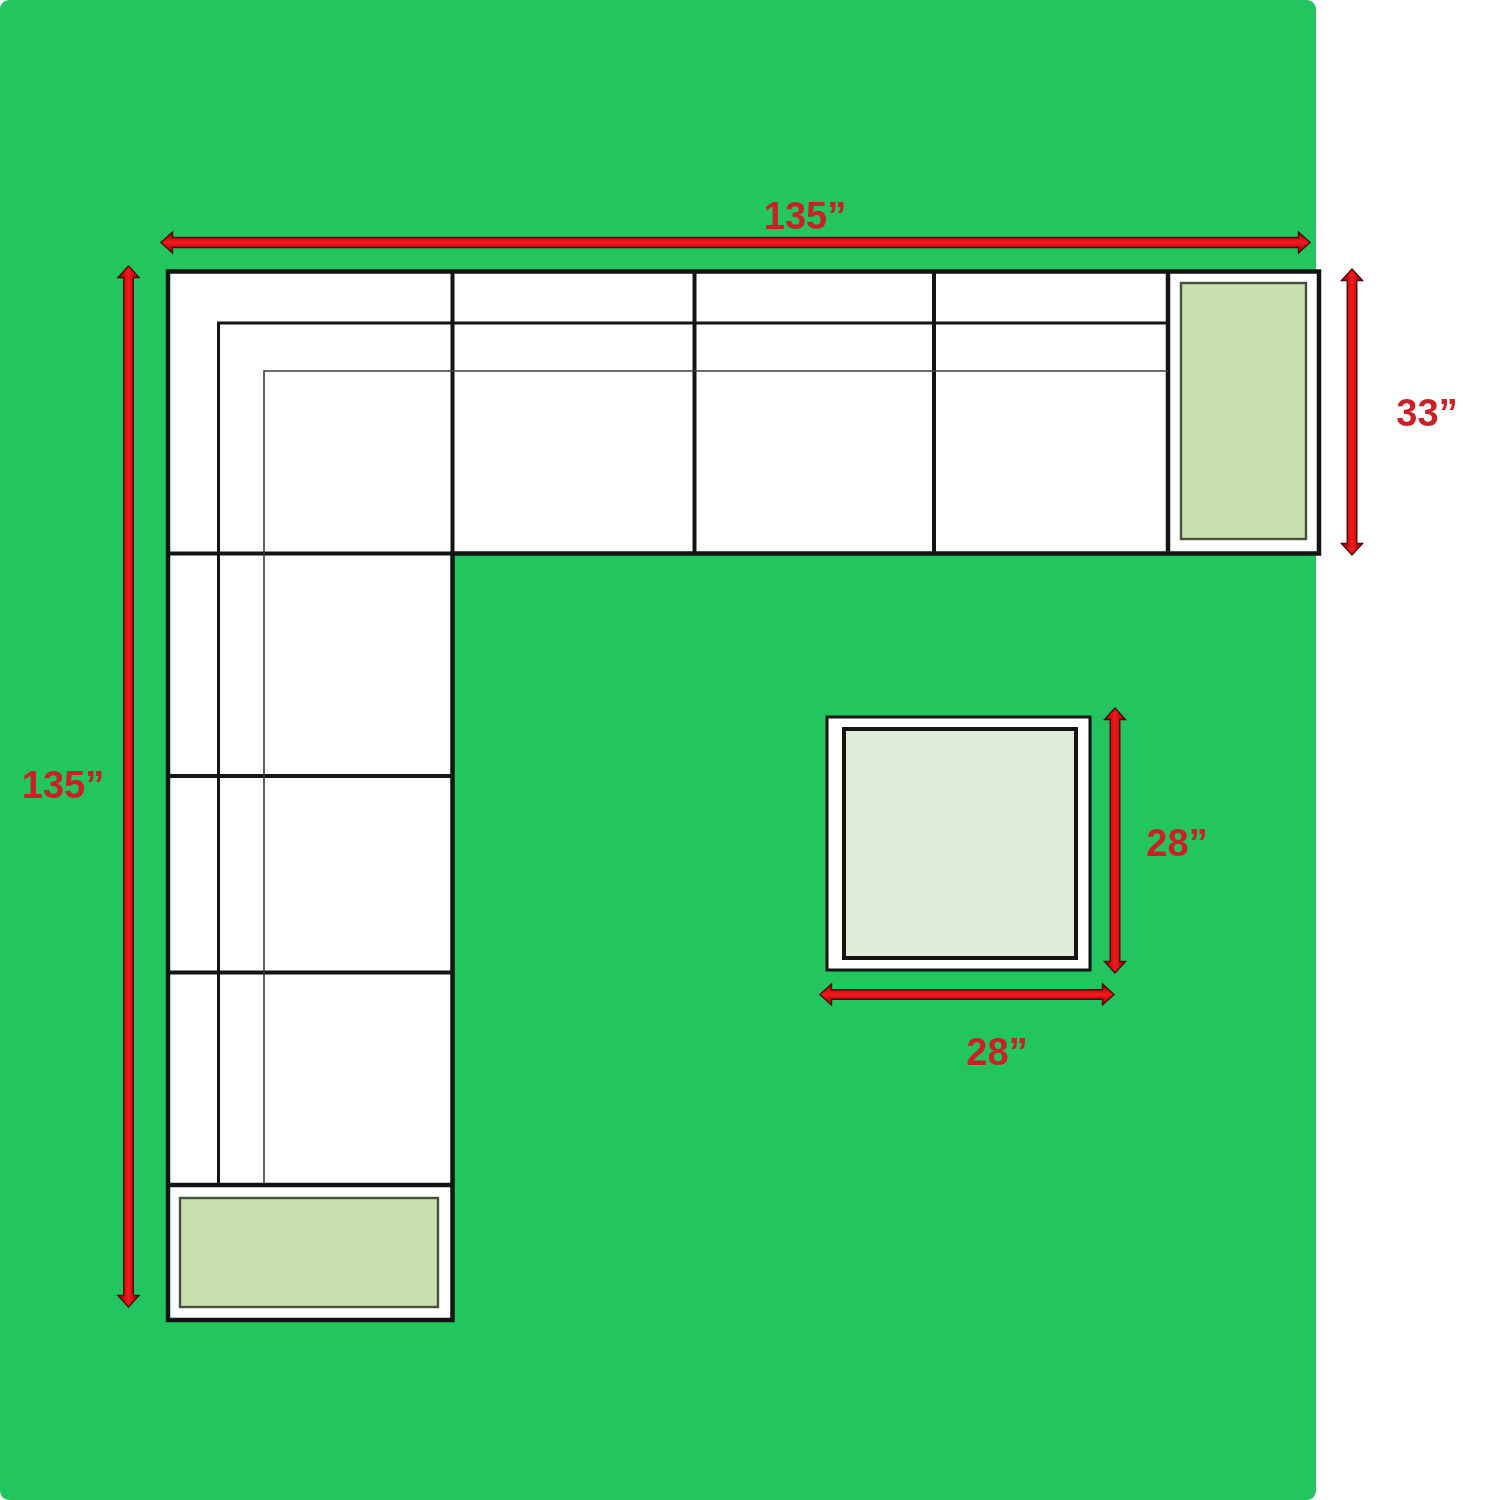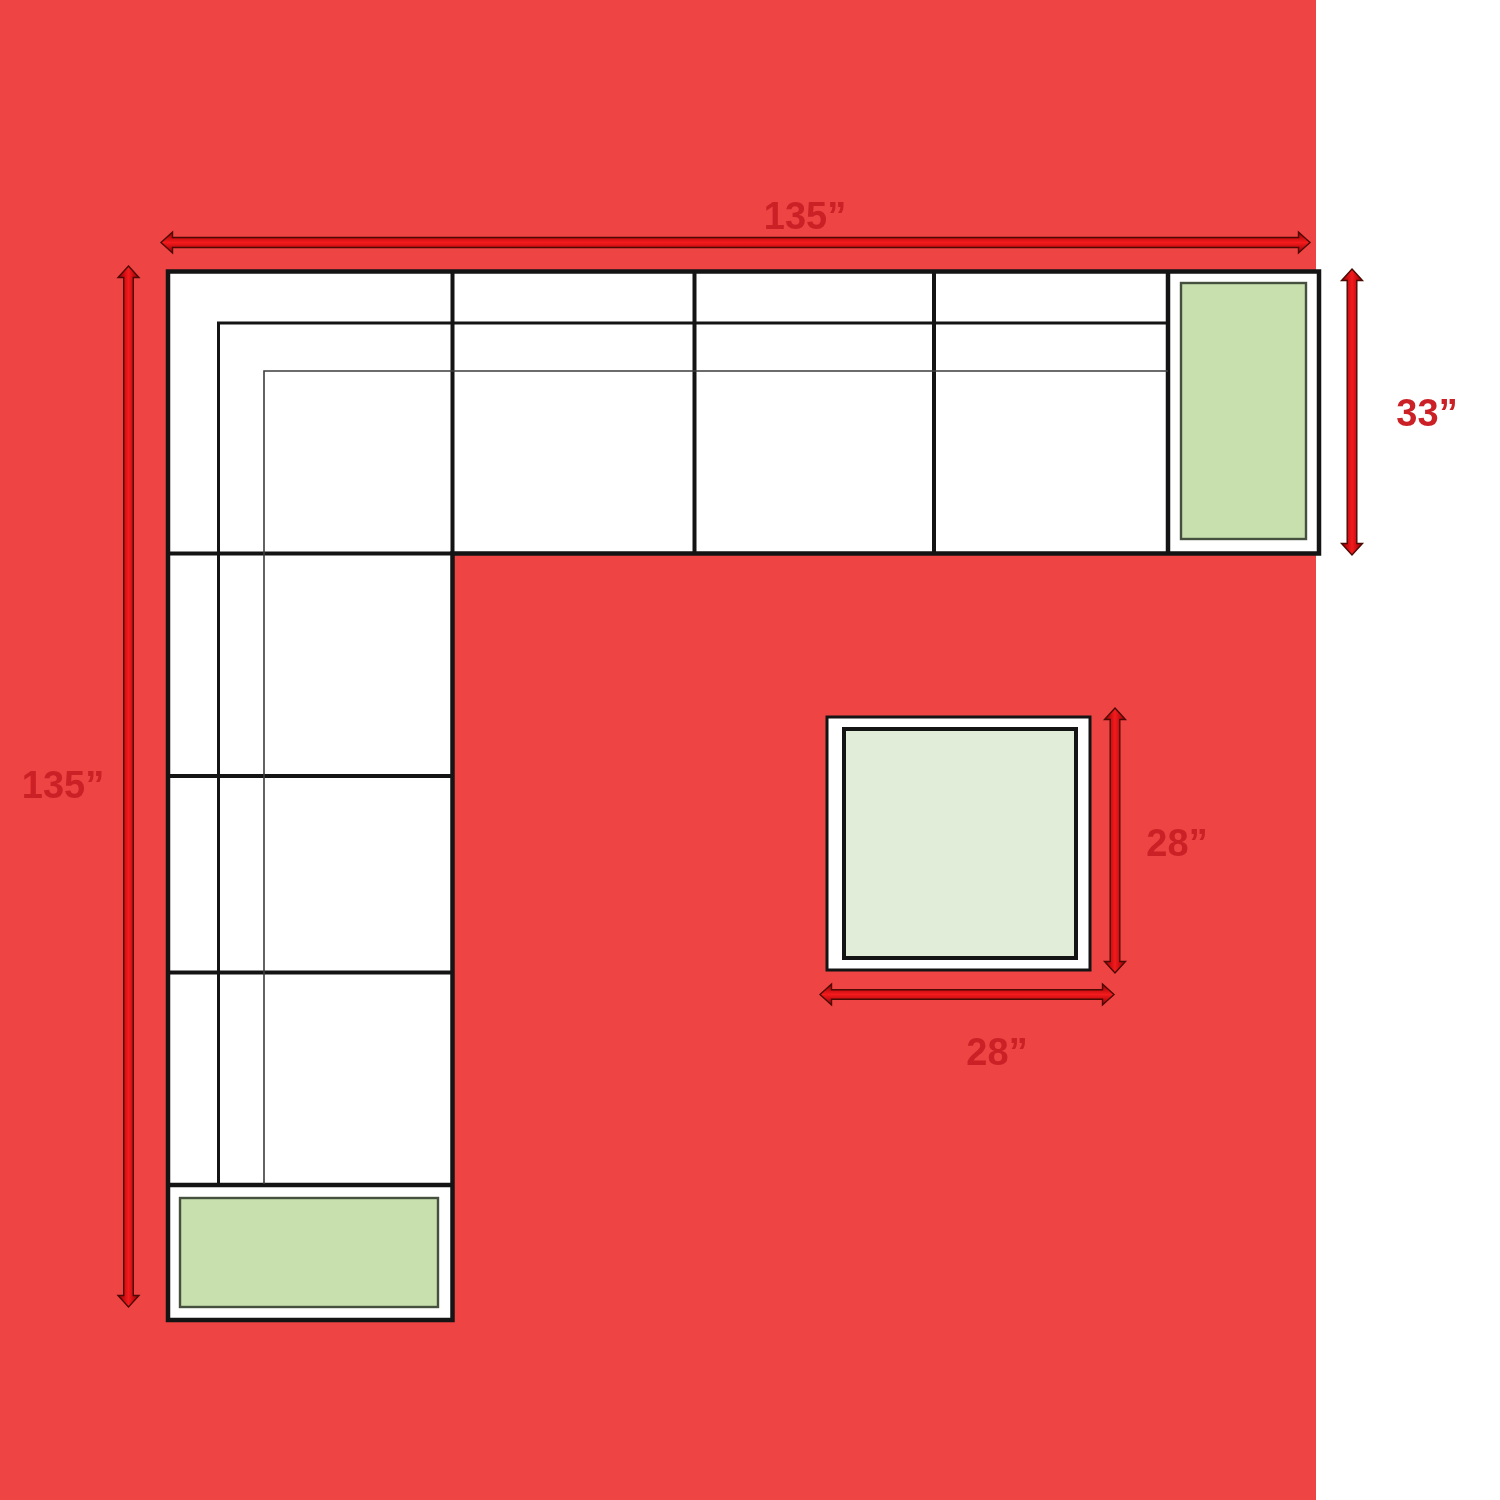--- a/index.html
+++ b/index.html
@@ -1,16 +1,16 @@
 <!DOCTYPE html>
 <html><head>
 <meta charset="utf-8">
 <style>
   html,body{margin:0;padding:0;background:#ffffff;}
-  .stage{width:1316px;height:1500px;position:relative;background:#ef4444;}
+  .stage{width:1316px;height:1500px;position:relative;background:#22c55e;border-radius:9px;}
   text{font-family:"Liberation Sans",sans-serif;font-weight:bold;fill:#cb2026;}
 </style>
 </head>
 <body>
 <div class="stage">
 <svg width="1500" height="1500" viewBox="0 0 1500 1500" xmlns="http://www.w3.org/2000/svg">
   <defs>
     <linearGradient id="gh" x1="0" y1="0" x2="0" y2="1">
       <stop offset="0" stop-color="#8d0005"></stop>
       <stop offset="0.3" stop-color="#cf0e13"></stop>

